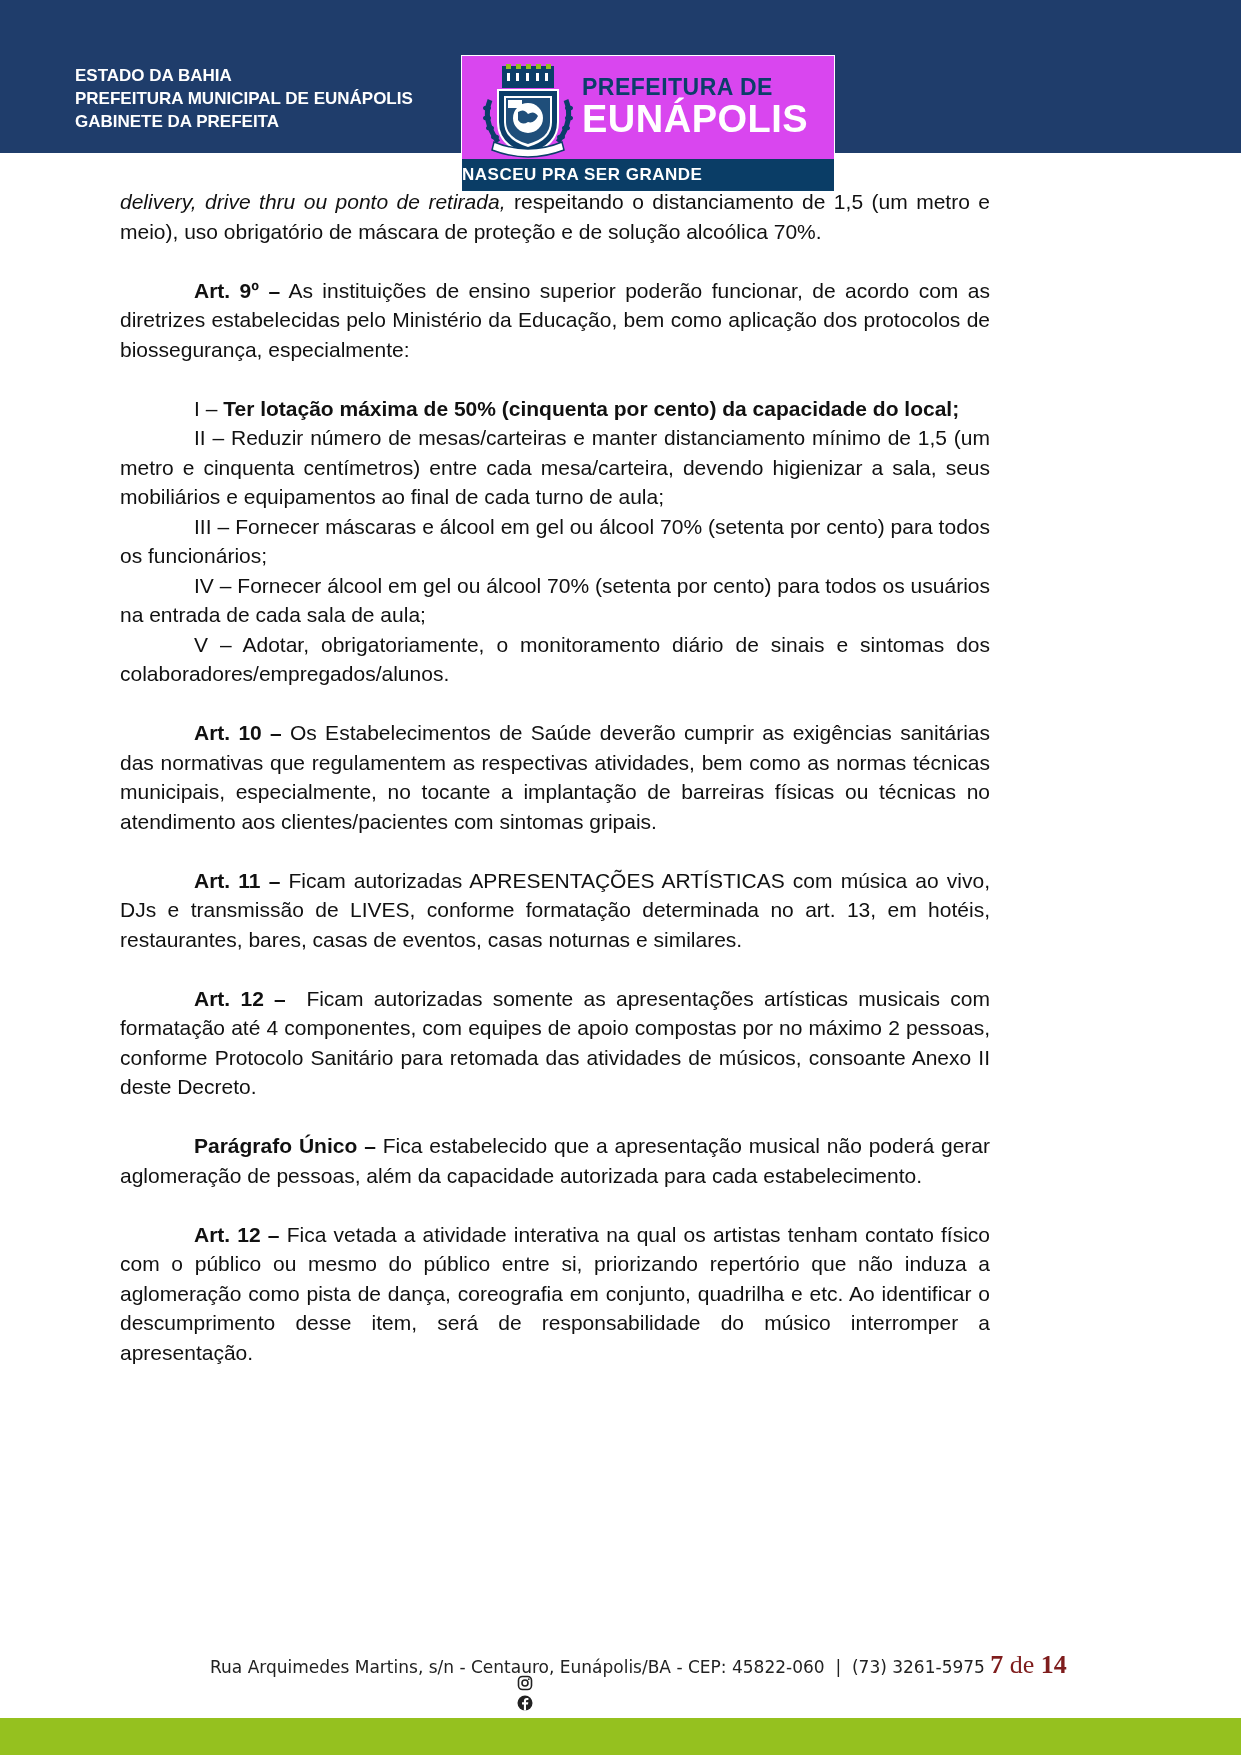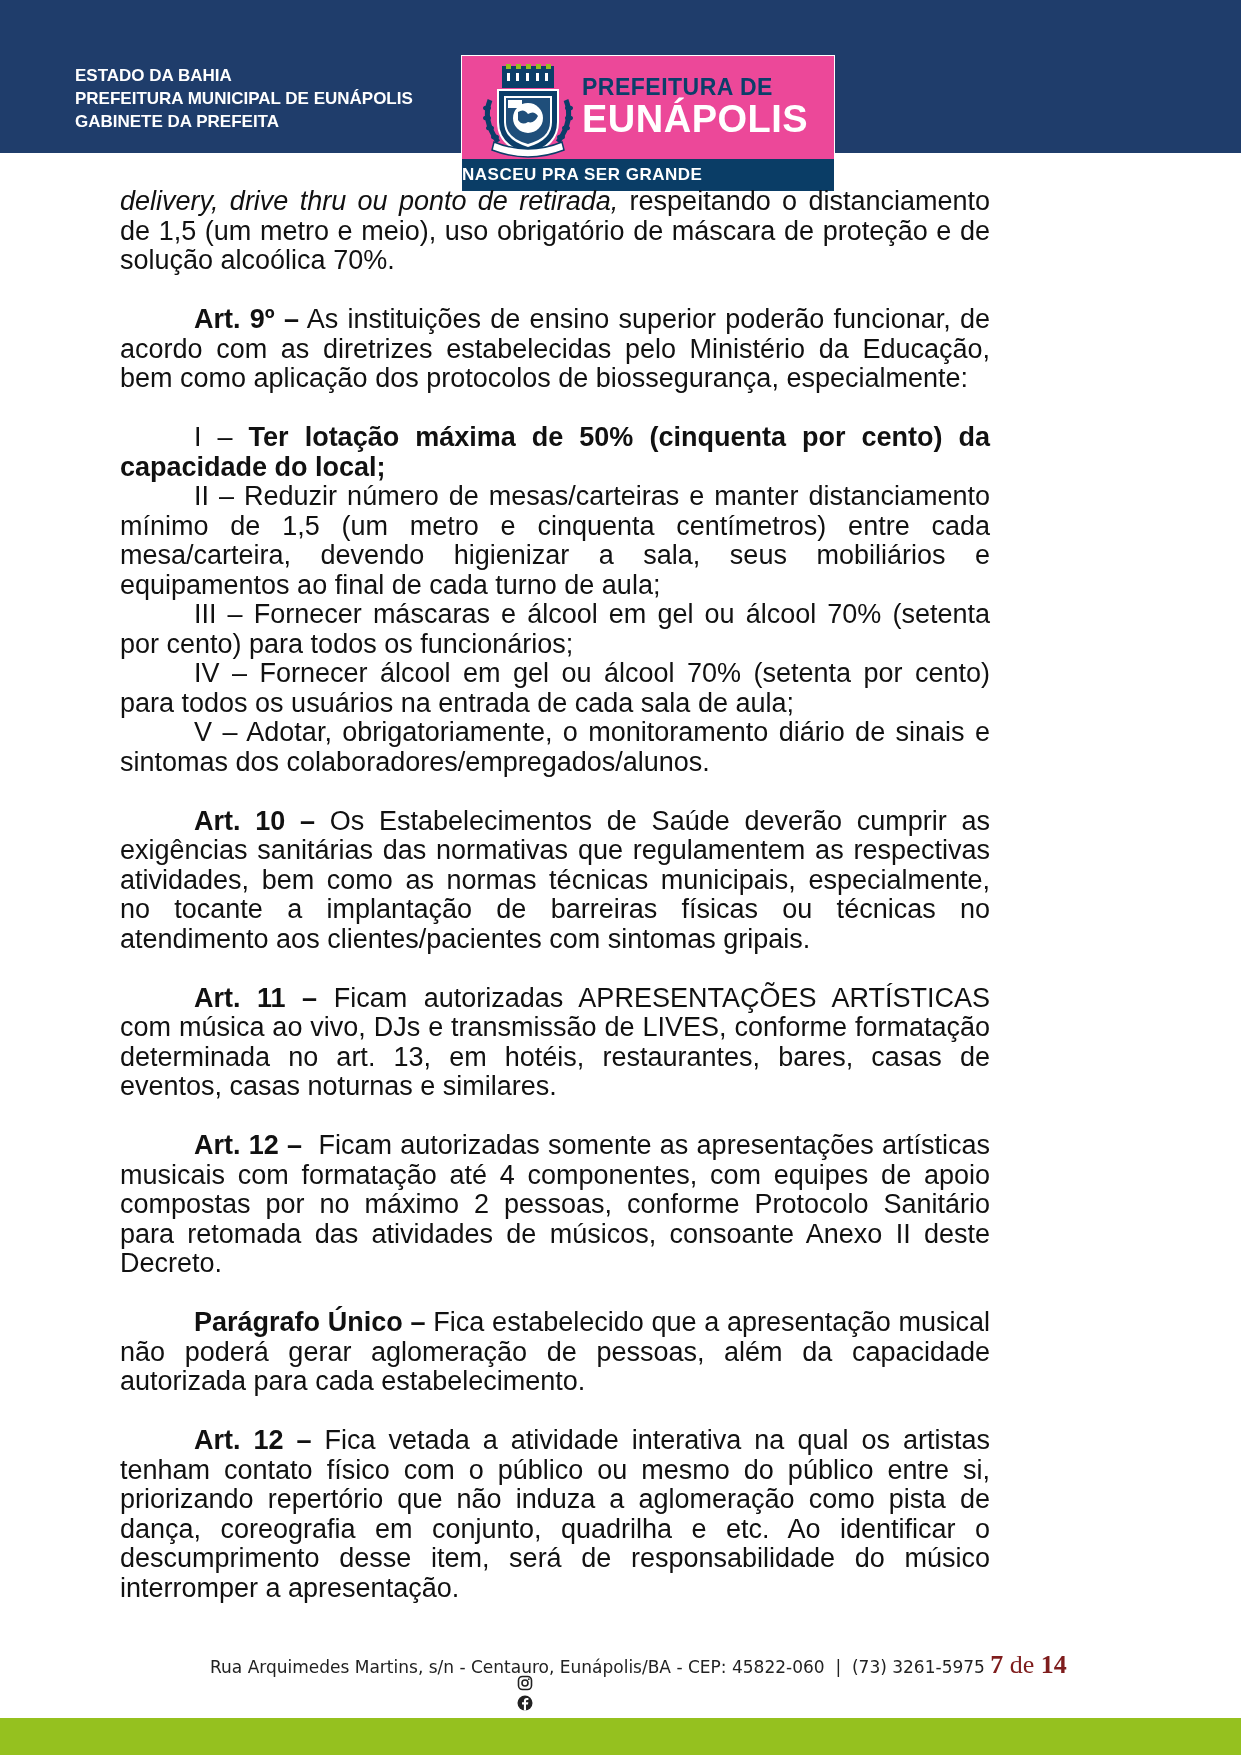--- a/index.html
+++ b/index.html
@@ -14,40 +14,40 @@
     background: #1F3D6B;
   }
   .header-text {
     position: absolute; left: 30px; top: 64px;
     color: #ffffff; font-weight: bold; font-size: 17px; line-height: 23px; margin-left: 45px;
   }
   .header-text div { white-space: nowrap; }
 
   .logo {
     position: absolute; left: 461px; top: 55px; width: 374px; height: 137px;
-    background: #ec4899; border: 1px solid #ffffff; box-sizing: border-box;
+    background: #d946ef; border: 1px solid #ffffff; box-sizing: border-box;
   }
   .logo-crest {
     position: absolute; left: 14px; top: 4px; width: 104px; height: 100px;
   }
   .logo-title {
     position: absolute; left: 120px; top: 20px; width: 190px;
     font-weight: bold; line-height: 1;
   }
   .logo-title .l1 { color: #0B3E69; font-size: 23px; letter-spacing: 0.5px; white-space: nowrap; }
   .logo-title .l2 { color: #ffffff; font-size: 38px; letter-spacing: 0.5px; margin-top: 1px; white-space: nowrap; }
   .logo-strip {
     position: absolute; left: 0; bottom: 0; width: 100%; height: 32px;
     background: #0A3D66; color: #ffffff; font-weight: bold; font-size: 17px;
     text-align: left; line-height: 32px; letter-spacing: 0.5px; white-space: nowrap;
   }
 
   .content {
     position: absolute; left: 120px; top: 187px; width: 870px;
-    font-size: 27px; line-height: 29.5px; text-align: justify;
+    font-size: 21px; line-height: 29.5px; text-align: justify;
   }
   .content p { margin: 0; }
   .content .gap { height: 29.5px; }
   .indent { text-indent: 74px; }
   b { font-weight: bold; }
   i { font-style: italic; }
 
   .footer-text {
     position: absolute; left: 0; top: 1650px; width: 1241px;
     font-family: "DejaVu Sans", sans-serif; color: #222;

